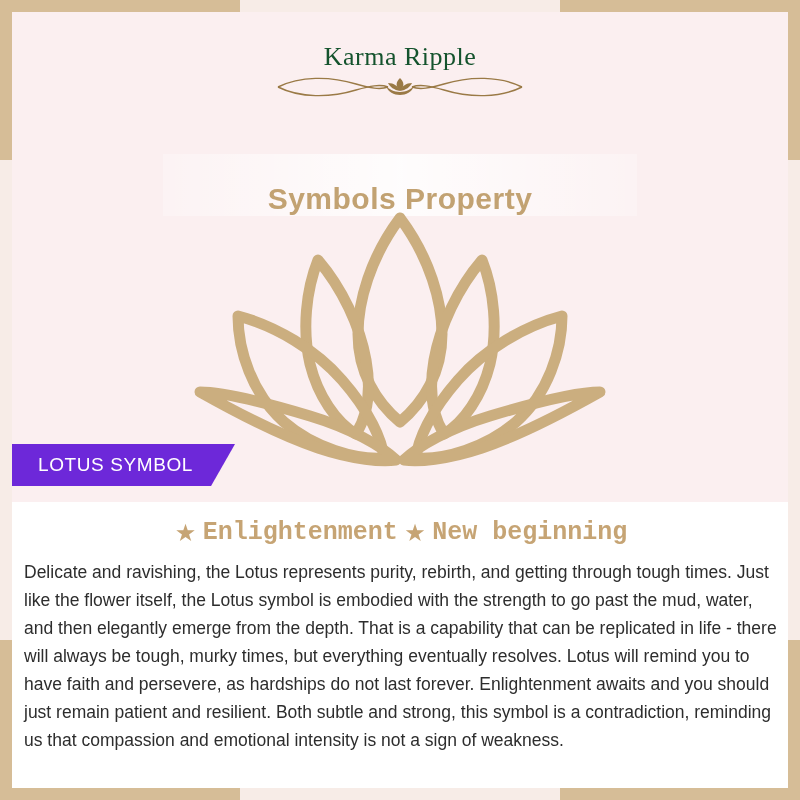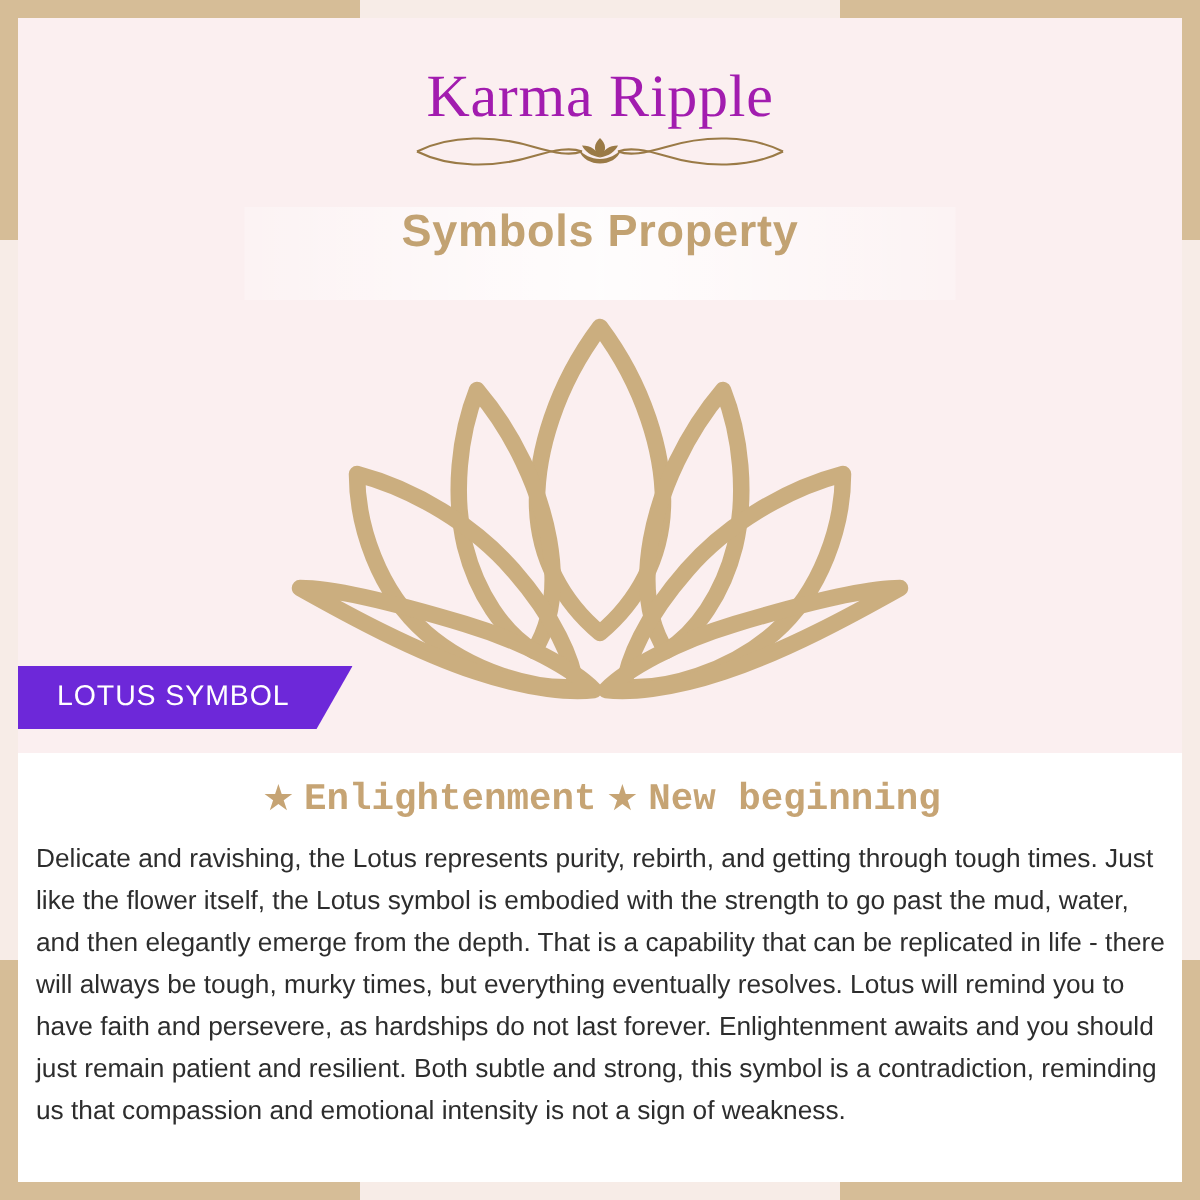--- a/index.html
+++ b/index.html
@@ -132,41 +132,41 @@
   
   .brand {
     position: absolute;
     top: 44px;
     left: 0;
     width: 800px;
     text-align: center;
   }
   .brand-text {
     font-family: "Liberation Serif", serif;
-    font-size: 40px;
-    color: #a21caf;
+    font-size: 26px;
+    color: #14532d;
     letter-spacing: 0.5px;
     line-height: 1;
     white-space: nowrap;
   }
   .brand-flourish {
     display: block;
     margin: 4px auto 0;
   }
 
   
   .title-banner {
     position: absolute;
-    top: 138px;
+    top: 154px;
     left: 163px;
     width: 474px;
     height: 62px;
     background: linear-gradient(to right, rgba(255,255,255,0.25), rgba(255,255,255,0.85), rgba(255,255,255,0.25));
     display: flex;
-    align-items: flex-start;
+    align-items: flex-end;
     justify-content: center;
   }
   .title-text {
     font-family: "Liberation Sans", sans-serif;
     font-weight: bold;
     font-size: 30px;
     color: #c2a272;
     letter-spacing: 0.5px;
   }
 

